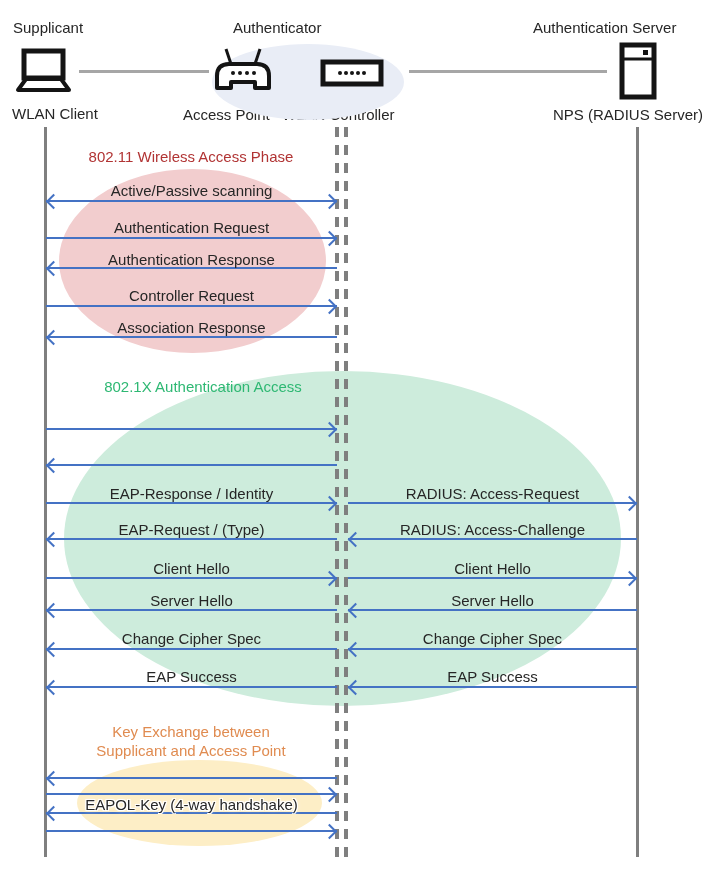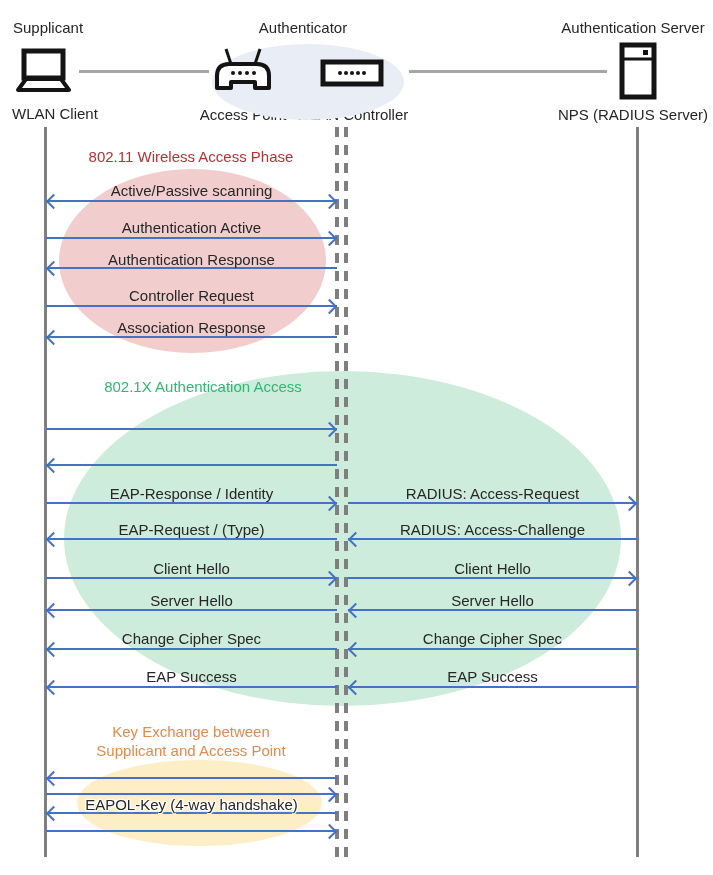--- a/index.html
+++ b/index.html
@@ -1,21 +1,21 @@
 <!DOCTYPE html>
 <html><head>
 <meta charset="utf-8">
 <style>
   html,body{margin:0;padding:0;background:#fff;}
   #stage{
     position:relative;width:713px;height:875px;background:#fff;overflow:hidden;
     font-family:"Liberation Sans", sans-serif;color:#262626;
   }
   .txt{position:absolute;font-size:15px;line-height:18px;color:#262626;white-space:nowrap;}
-  .ctr{text-align:center;}
+  .ctr{text-align:left;}
   
   .lifeline{position:absolute;top:127px;width:3px;height:730px;background:#7f7f7f;z-index:1;}
   .dashline{position:absolute;top:127px;width:4px;height:736px;z-index:1;
     background:repeating-linear-gradient(to bottom,#7f7f7f 0 10px,transparent 10px 18px);}
   
   .conn{position:absolute;top:70px;height:3px;background:#a6a6a6;z-index:0;}
   
   .ellipse{position:absolute;border-radius:50%;z-index:0;}
   
   .arrow{position:absolute;height:0;border-top:2px solid #4472c4;z-index:2;}
@@ -103,21 +103,21 @@
   <div class="phase-title" style="left:58px;top:377px;width:290px;color:#2eb873;">802.1X Authentication Access</div>
   <div class="phase-title" style="left:80px;top:741px;width:222px;color:#e08b50;">Supplicant and Access Point</div>
   <div class="phase-title" style="left:80px;top:722px;width:222px;color:#e08b50;">Key Exchange between</div>
 
   <div class="lbl lbl-l" style="top:182px;">Active/Passive scanning</div>
   <div class="arrow span-l" style="top:200px;">
       <span class="h h-l"></span>
       <span class="h h-r"></span>
     </div>
 
-  <div class="lbl lbl-l" style="top:219px;">Authentication Active</div>
+  <div class="lbl lbl-l" style="top:219px;">Authentication Request</div>
   <div class="arrow span-l" style="top:237px;">
       <span class="h h-r"></span>
     </div>
 
   <div class="lbl lbl-l" style="top:251px;">Authentication Response</div>
   <div class="arrow span-l" style="top:267px;">
       <span class="h h-l"></span>
     </div>
 
   <div class="lbl lbl-l" style="top:287px;">Controller Request</div>

